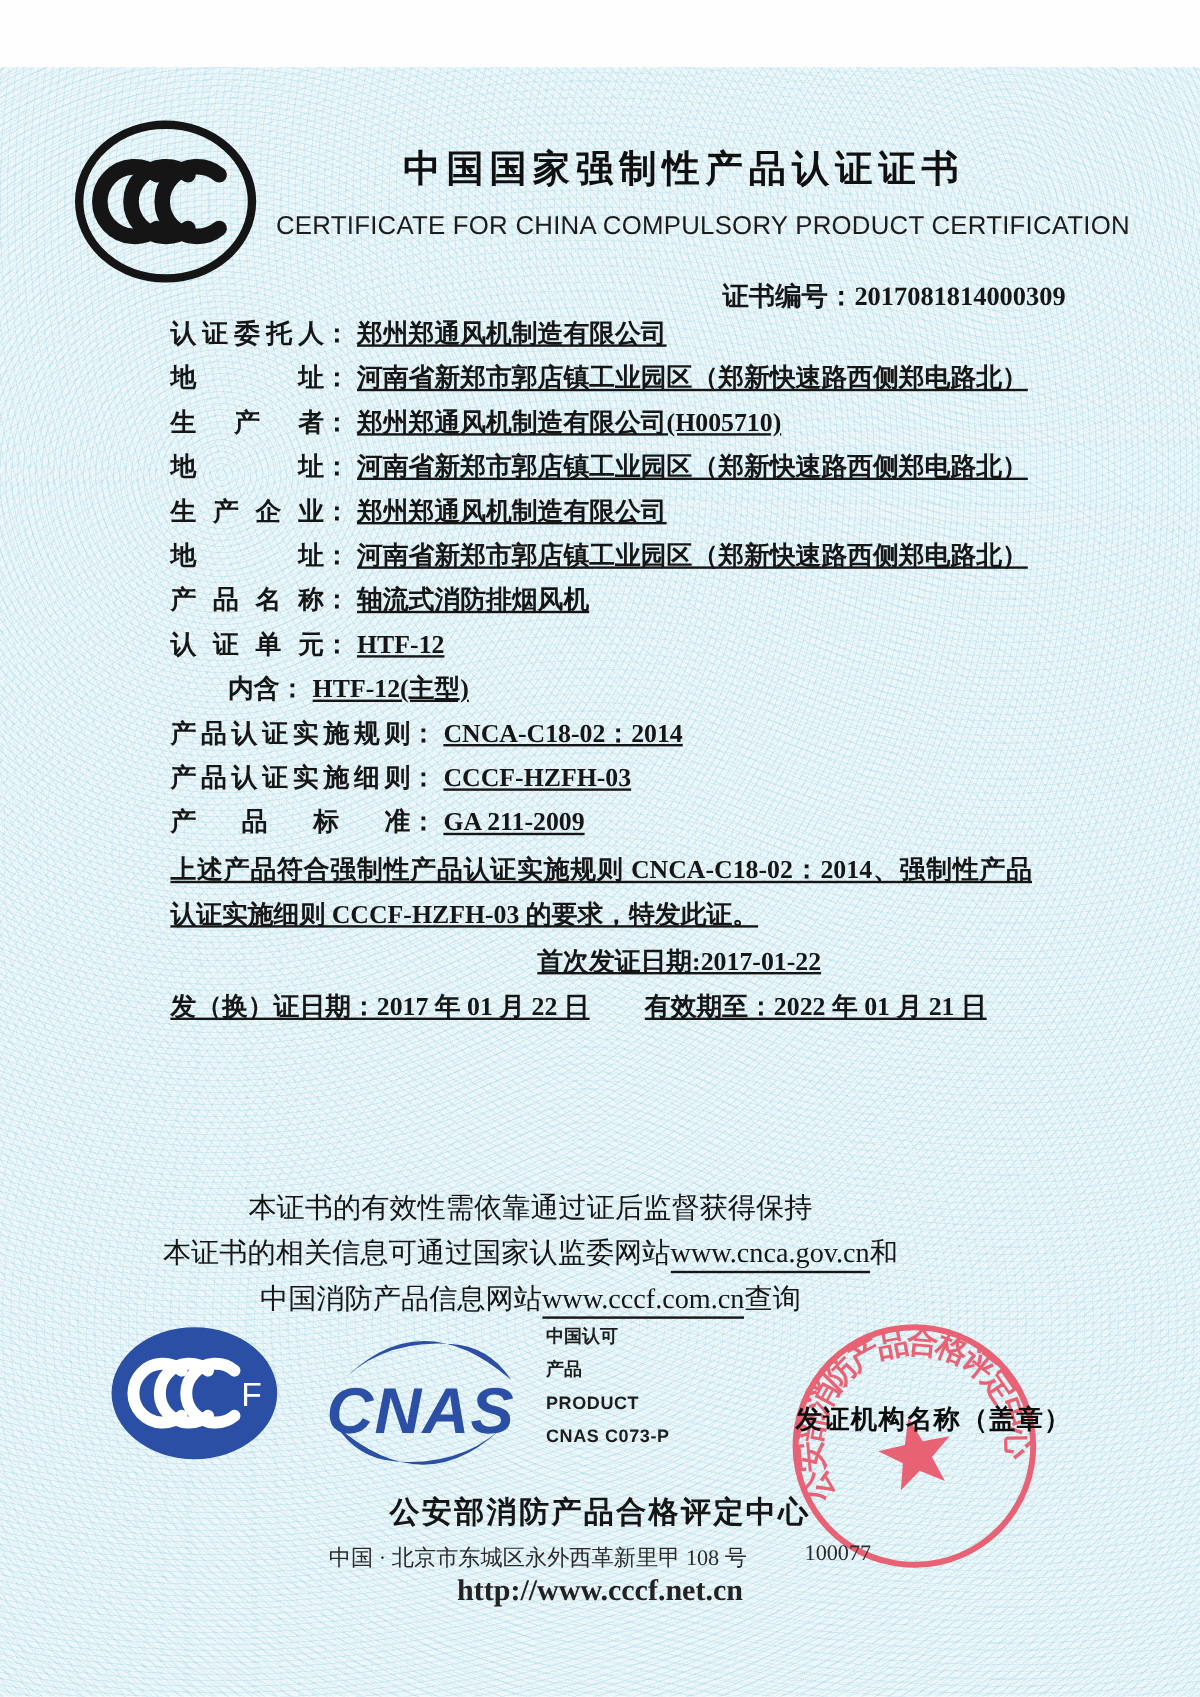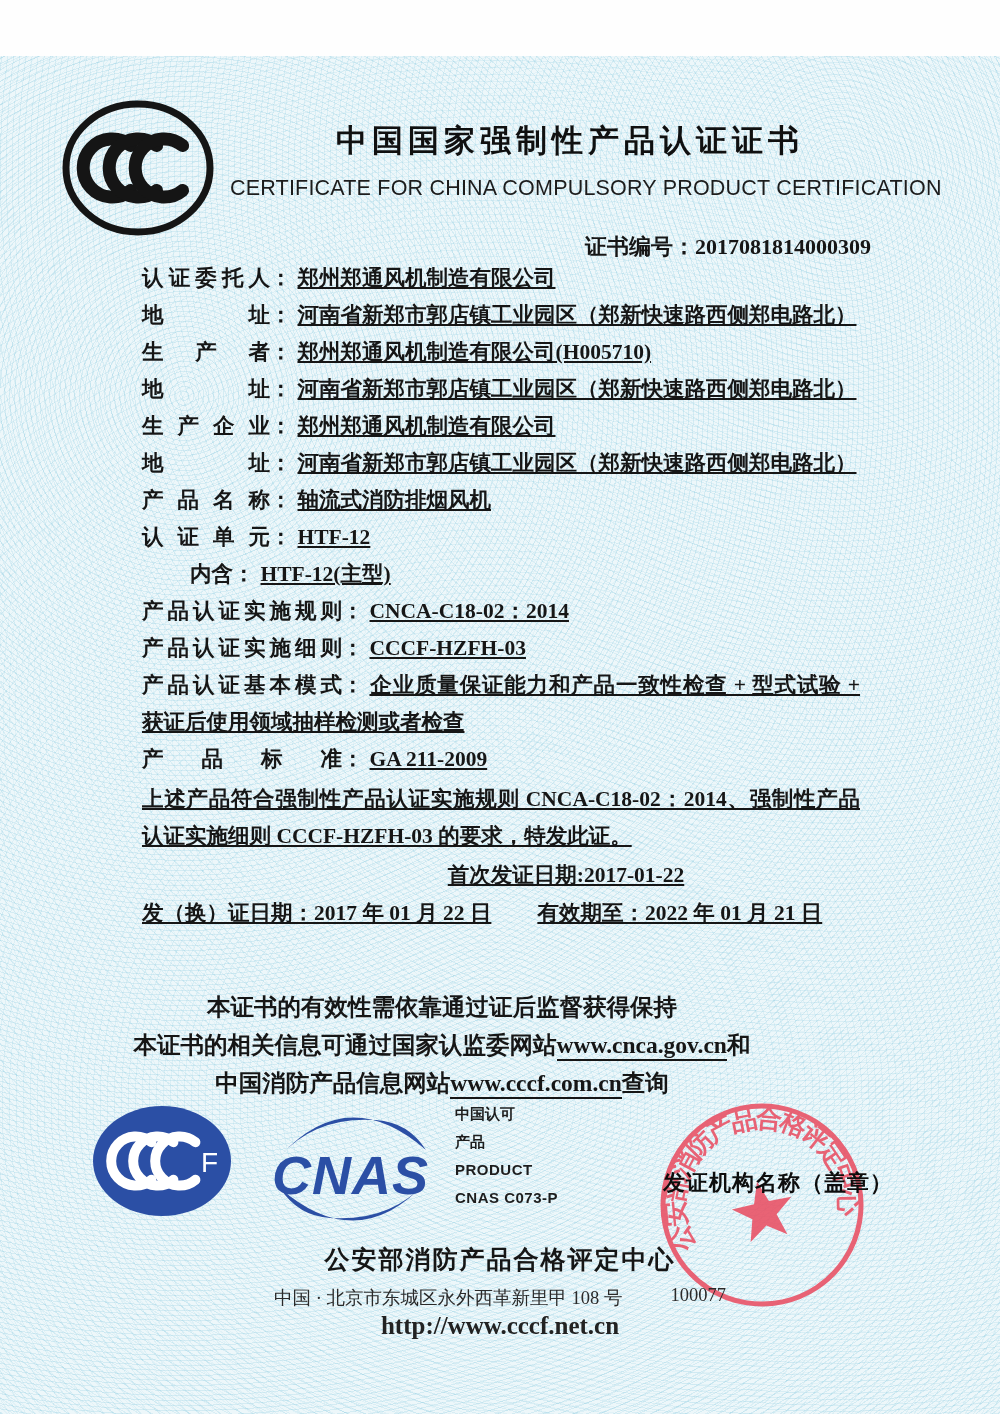--- a/index.html
+++ b/index.html
@@ -11,31 +11,31 @@
       repeating-radial-gradient(circle at 82% 12%, rgba(255,255,255,0) 0 5px, rgba(122,195,219,.18) 5px 6px),
       repeating-radial-gradient(circle at 48% 78%, rgba(255,255,255,0) 0 6px, rgba(122,195,219,.15) 6px 7px),
       repeating-radial-gradient(circle at 70% 50%, rgba(255,255,255,0) 0 5px, rgba(140,205,226,.12) 5px 6px);
     padding-left: 24px;
   }
   .white-top{position:absolute;left:0;top:0;width:100%;height:56px;background:#fefefe;}
   .ccc-logo{position:absolute;left:60px;top:98px;}
   .title-block{position:absolute;left:230px;top:120px;width:680px;text-align:center;}
   .title-cn{font-size:31px;font-weight:700;letter-spacing:5px;color:#101010;}
   .title-en{margin-top:14px;font-family:"Liberation Sans","DejaVu Sans",sans-serif;font-size:21.5px;font-weight:500;letter-spacing:.2px;color:#1c1c1c;white-space:nowrap;}
-  .cert-no{position:absolute;left:585px;top:232px;font-size:22px;font-weight:700;}
+  .cert-no{position:absolute;left:602px;top:232px;font-size:22px;font-weight:700;}
   .fields{position:absolute;left:142px;top:260px;width:718px;font-size:21.5px;font-weight:700;line-height:37px;text-decoration:underline;}
   .row{text-align:justify;}
   .lab{display:inline-block;width:128px;text-align:justify;text-align-last:justify;vertical-align:top;}
   .lab.w8{width:200px;}
   .lab-in{display:inline-block;margin-left:48px;}
   .colon{display:inline-block;margin-right:6px;}
   .para{margin-top:3px;text-align:justify;}
   .first-issue{margin-top:2px;text-align:center;padding-left:130px;}
   .issue-row{display:flex;gap:46px;margin-top:1px;white-space:nowrap;}
-  .statements{position:absolute;left:0;top:988px;width:884px;text-align:center;font-size:23.5px;font-weight:700;line-height:38px;}
+  .statements{position:absolute;left:0;top:988px;width:884px;text-align:center;font-size:23.5px;font-weight:400;line-height:38px;}
   .u{border-bottom:2px solid #161616;padding-bottom:1px;}
   .cccf-logo{position:absolute;left:88px;top:1102px;}
   .cnas-logo{position:absolute;left:258px;top:1094px;}
   .accred{position:absolute;left:455px;top:1100px;font-size:15px;line-height:28px;color:#1d1d1d;}
   .accred .cnline{font-weight:700;}
   .accred .enline{font-family:"Liberation Sans","DejaVu Sans",sans-serif;font-weight:700;letter-spacing:.5px;}
   .stamp{position:absolute;left:652px;top:1095px;transform:rotate(-12deg);opacity:.88;}
   .seal-label{position:absolute;left:663px;top:1168px;font-size:22px;font-weight:700;letter-spacing:1px;color:#0d0d0d;z-index:3;white-space:nowrap;}
   .footer-org{position:absolute;left:0;top:1243px;width:1000px;text-align:center;font-size:25px;font-weight:700;letter-spacing:2px;}
   .footer-addr{position:absolute;left:0;top:1285px;width:1000px;display:flex;justify-content:center;gap:48px;font-size:18.5px;font-weight:500;color:#2a2a2a;}
@@ -68,21 +68,20 @@
     <div class="row"><span class="lab">地址</span><span class="colon">：</span><span>河南省新郑市郭店镇工业园区（郑新快速路西侧郑电路北）</span></div>
     <div class="row"><span class="lab">生产者</span><span class="colon">：</span><span>郑州郑通风机制造有限公司(H005710)</span></div>
     <div class="row"><span class="lab">地址</span><span class="colon">：</span><span>河南省新郑市郭店镇工业园区（郑新快速路西侧郑电路北）</span></div>
     <div class="row"><span class="lab">生产企业</span><span class="colon">：</span><span>郑州郑通风机制造有限公司</span></div>
     <div class="row"><span class="lab">地址</span><span class="colon">：</span><span>河南省新郑市郭店镇工业园区（郑新快速路西侧郑电路北）</span></div>
     <div class="row"><span class="lab">产品名称</span><span class="colon">：</span><span>轴流式消防排烟风机</span></div>
     <div class="row"><span class="lab">认证单元</span><span class="colon">：</span><span>HTF-12</span></div>
     <div class="row"><span class="lab-in">内含</span><span class="colon">：</span><span>HTF-12(主型)</span></div>
     <div class="row"><span class="lab w8">产品认证实施规则</span><span class="colon">：</span><span>CNCA-C18-02：2014</span></div>
     <div class="row"><span class="lab w8">产品认证实施细则</span><span class="colon">：</span><span>CCCF-HZFH-03</span></div>
-    <div class="row"><span class="lab w8">产品认证基本模式</span><span class="colon">：</span><span>企业质量保证能力和产品一致性检查 + 型式试验 + 获证后使用领域抽样检测或者检查</span></div>
     <div class="row"><span class="lab w8">产品标准</span><span class="colon">：</span><span>GA 211-2009</span></div>
 
     <div class="para">上述产品符合强制性产品认证实施规则 CNCA-C18-02：2014、强制性产品认证实施细则 CCCF-HZFH-03 的要求，特发此证。</div>
     <div class="first-issue">首次发证日期:2017-01-22</div>
     <div class="issue-row">
       <span>发（换）证日期：2017 年 01 月 22 日</span>
       <span>有效期至：2022 年 01 月 21 日</span>
     </div>
   </div>
 

